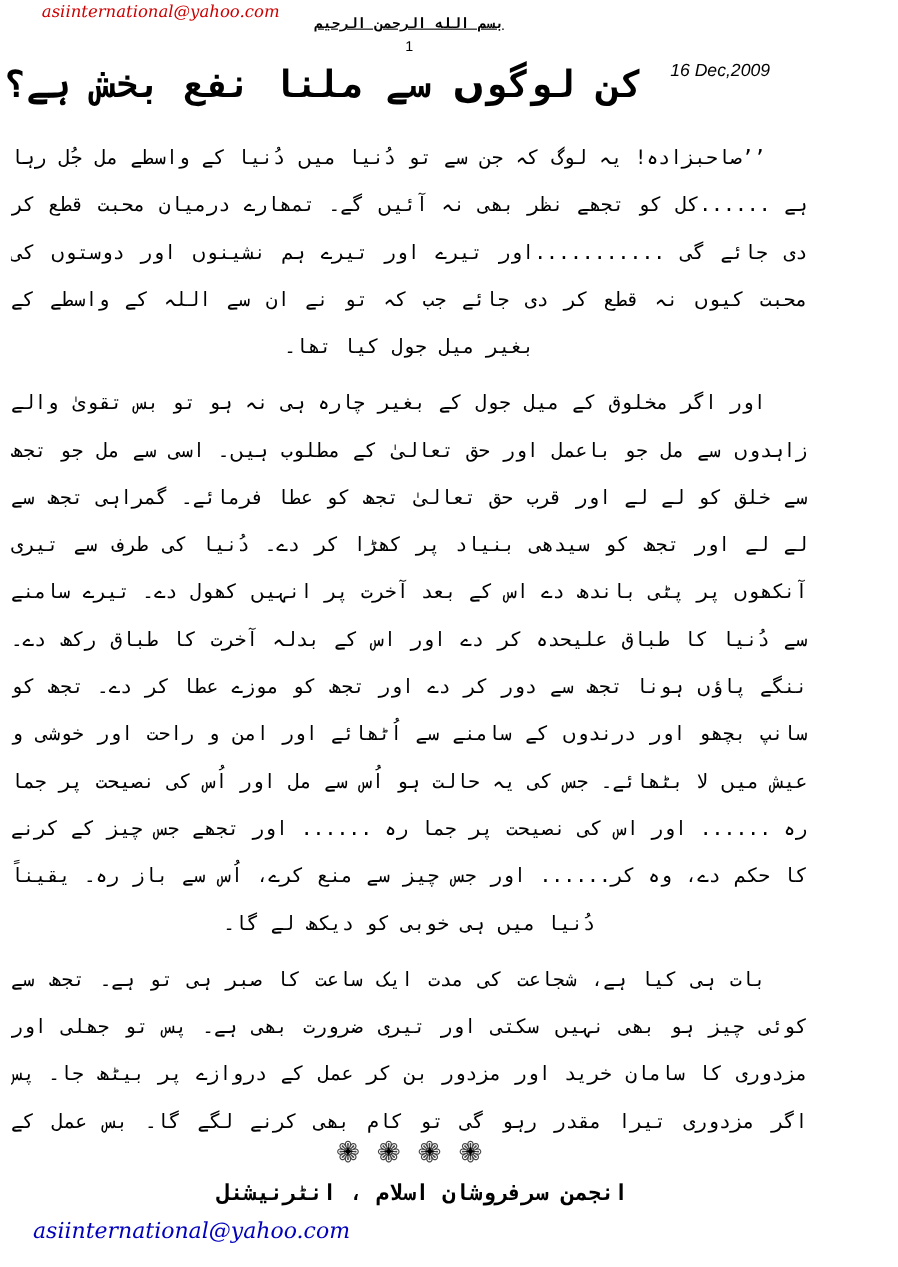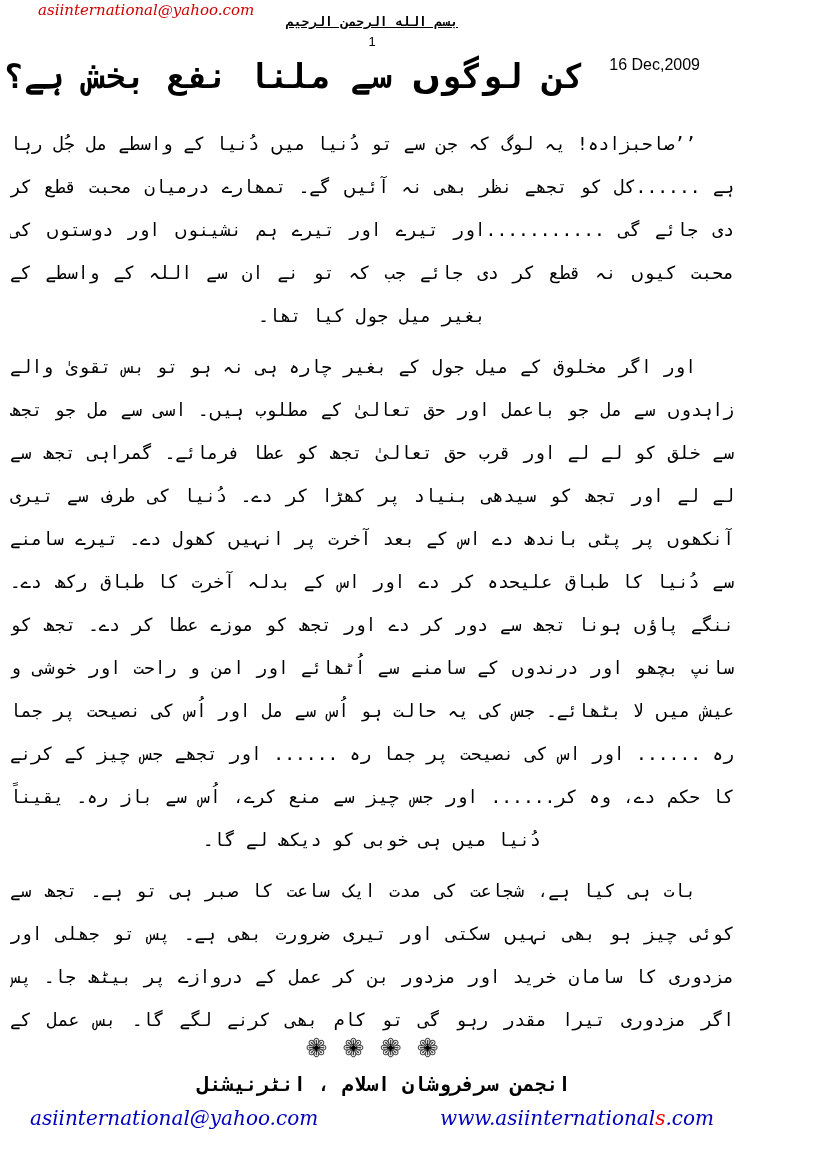--- a/index.html
+++ b/index.html
@@ -37,20 +37,21 @@
     left: 0; right: 0; top: 34px;
     text-align: center;
     font-family: "Liberation Sans", sans-serif;
     font-size: 13px;
   }
   .date {
     position: absolute;
     right: 44px; top: 56px;
     font-family: "Liberation Sans", sans-serif;
     font-size: 16px;
+    font-style: italic;
   }
   .doc-title {
     position: absolute;
     left: 110px; right: 160px; top: 56px;
     text-align: left;
     direction: rtl;
     font-family: "DejaVu Sans Mono", "DejaVu Sans", sans-serif;
     font-size: 34px;
     font-weight: bold;
     letter-spacing: -1px;
@@ -150,16 +151,15 @@
     <span class="orn"><span class="orn-outer">❁</span><span class="orn-inner">✦</span></span>
     <span class="orn"><span class="orn-outer">❁</span><span class="orn-inner">✦</span></span>
     <span class="orn"><span class="orn-outer">❁</span><span class="orn-inner">✦</span></span>
     <span class="orn"><span class="orn-outer">❁</span><span class="orn-inner">✦</span></span>
   </div>
 
   <div class="org-name">انجمن سرفروشان اسلام ، انٹرنیشنل</div>
 
   <div class="footer-links">
     <a href="#">asiinternational@yahoo.com</a>
-    <a href="#"><span>www.asiinternational</span><span class="accent-s">s</span><span>.com</span></a>
   </div>
 
 </div>
 
 </body></html>

